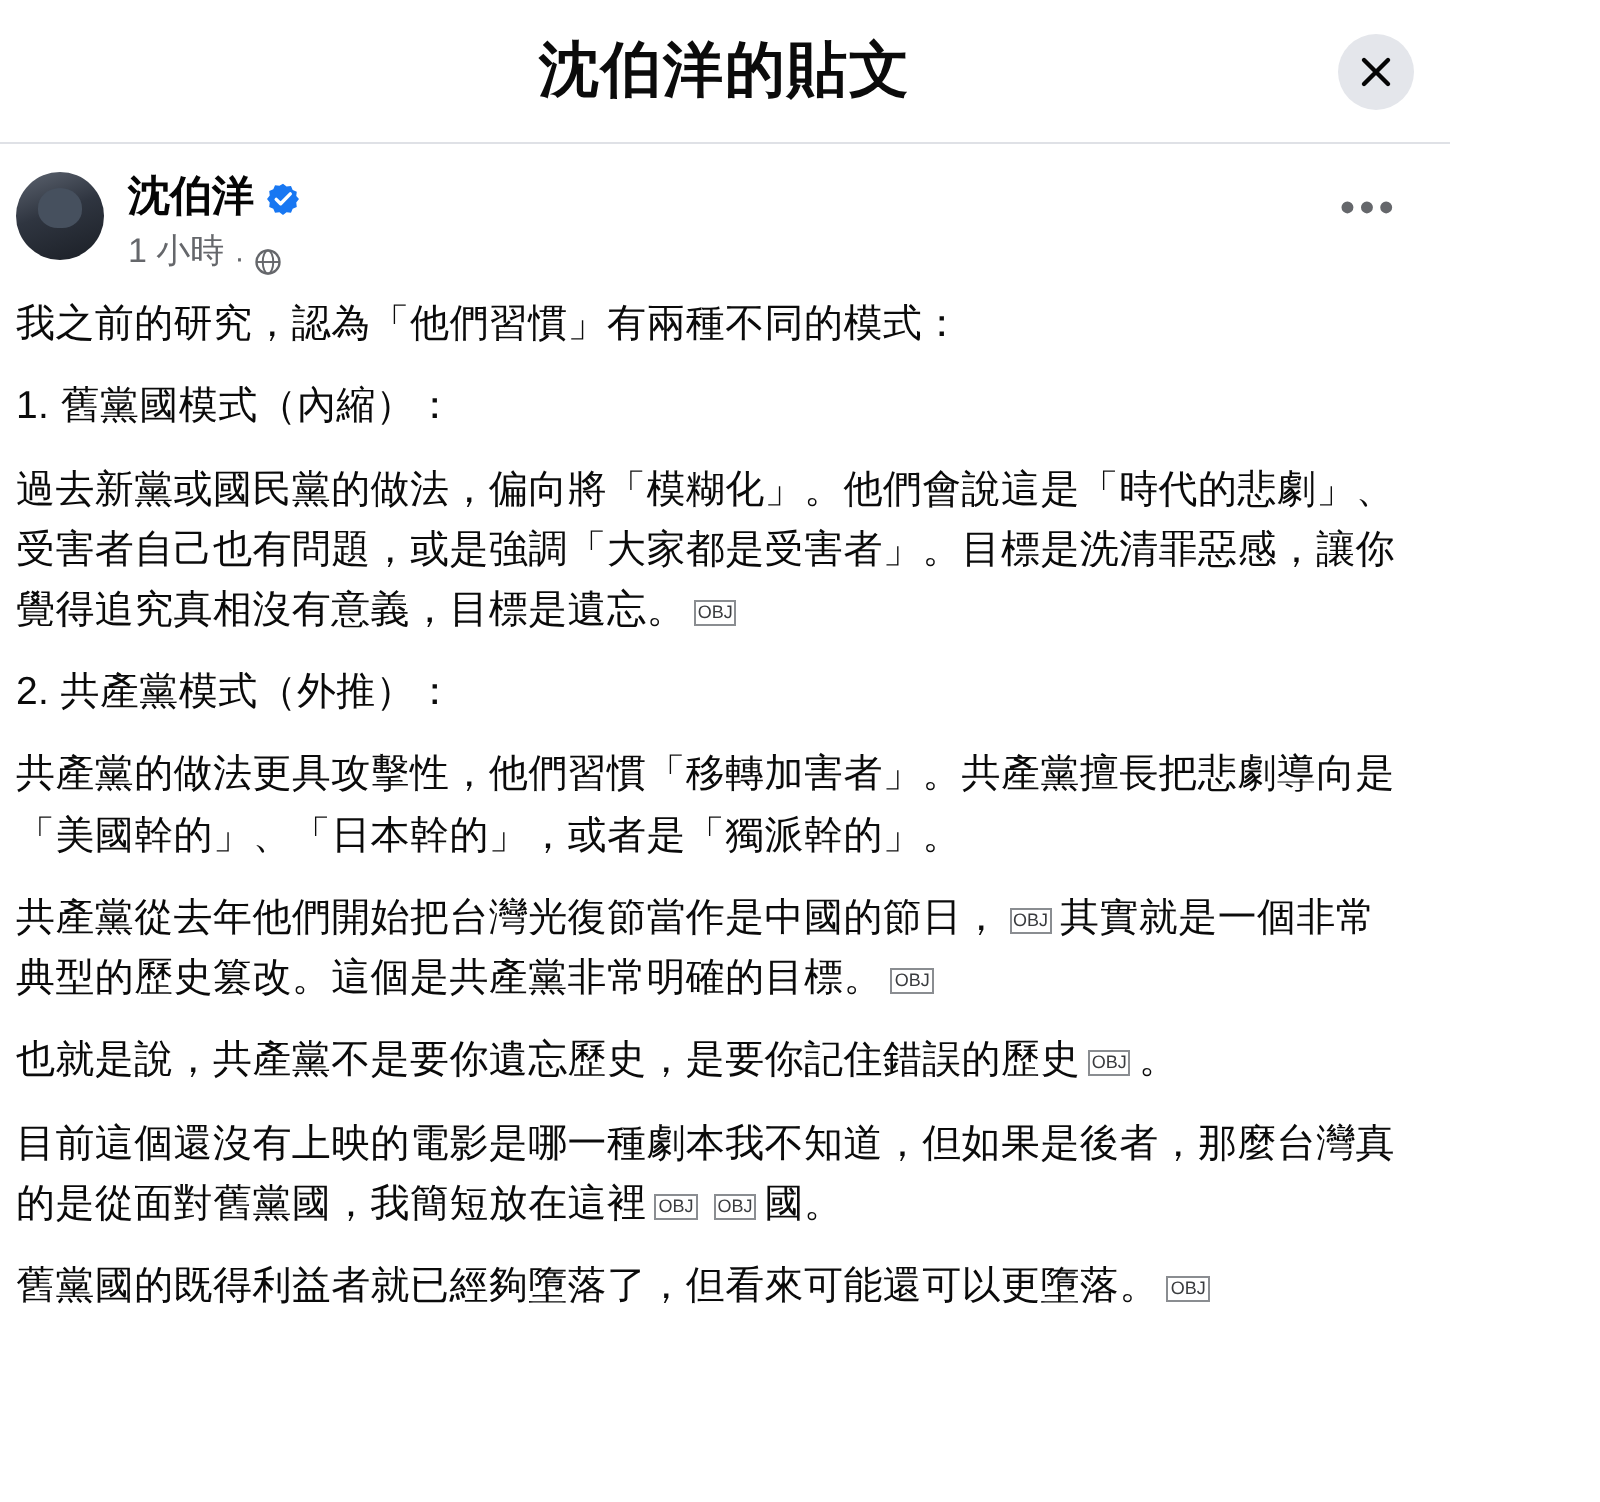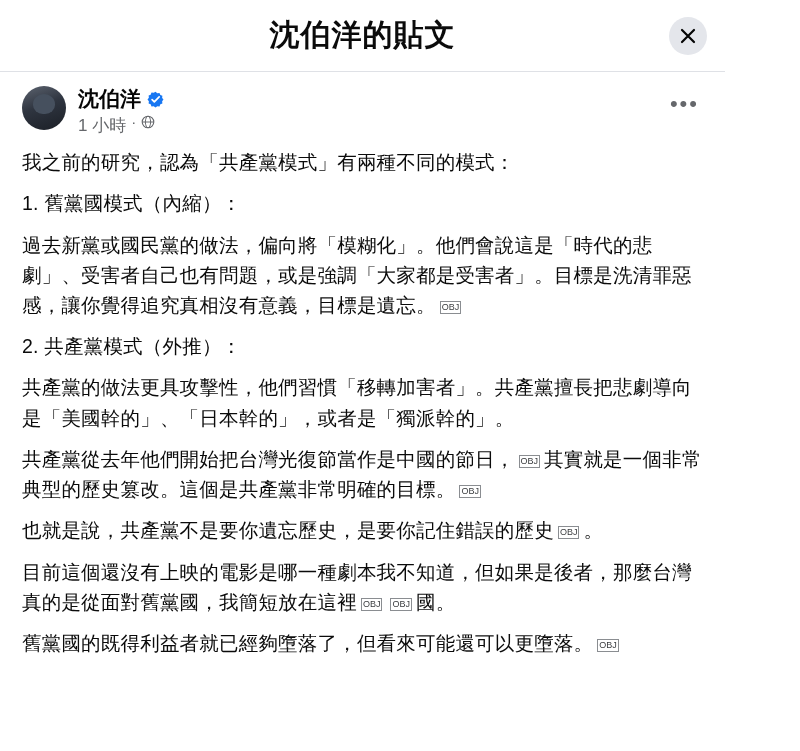--- a/index.html
+++ b/index.html
@@ -45,21 +45,21 @@
     display: flex;
     align-items: center;
     justify-content: center;
     cursor: pointer;
     border: none;
   }
   .close-btn svg { display: block; }
 
   
   .post {
-    padding: 14px 18px 0 22px;
+    padding: 14px 18px 0 8px;
   }
   .post-head {
     display: flex;
     align-items: flex-start;
     position: relative;
     margin-bottom: 10px;
   }
   .avatar {
     width: 44px;
     height: 44px;
@@ -97,21 +97,21 @@
     color: #050505;
     line-height: 1.15;
   }
   .verified {
     width: 17px;
     height: 17px;
     display: inline-block;
   }
   .meta-row {
     display: flex;
-    align-items: flex-start;
+    align-items: flex-end;
     gap: 5px;
     margin-top: 3px;
     color: #65676b;
     font-size: 17px;
   }
   .meta-dot { font-size: 15px; line-height: 1; }
   .globe-icon { width: 14px; height: 14px; display: inline-block; }
   .more-btn {
     position: absolute;
     right: 2px;
@@ -193,21 +193,21 @@
           </span>
         </div>
       </div>
 
       <button class="more-btn">•••</button>
     </div>
 
     <div class="post-body">
 
 
-      <p>我之前的研究，認為「共產黨模式」有兩種不同的模式：</p>
+      <p>我之前的研究，認為「他們習慣」有兩種不同的模式：</p>
 
       <p>1. 舊黨國模式（內縮）：</p>
 
       <p><span>過去新黨或國民黨的做法，偏向將「模糊化」。他們會說這是「時代的悲劇」、受害者自己也有問題，或是強調「大家都是受害者」。目標是洗清罪惡感，讓你覺得追究真相沒有意義，目標是遺忘。</span><span class="obj">OBJ</span></p>
 
       <p>2. 共產黨模式（外推）：</p>
 
       <p>共產黨的做法更具攻擊性，他們習慣「移轉加害者」。共產黨擅長把悲劇導向是「美國幹的」、「日本幹的」，或者是「獨派幹的」。</p>
 
       <p><span>共產黨從去年他們開始把台灣光復節當作是中國的節日，</span><span class="obj">OBJ</span><span>其實就是一個非常典型的歷史篡改。這個是共產黨非常明確的目標。</span><span class="obj">OBJ</span></p>

